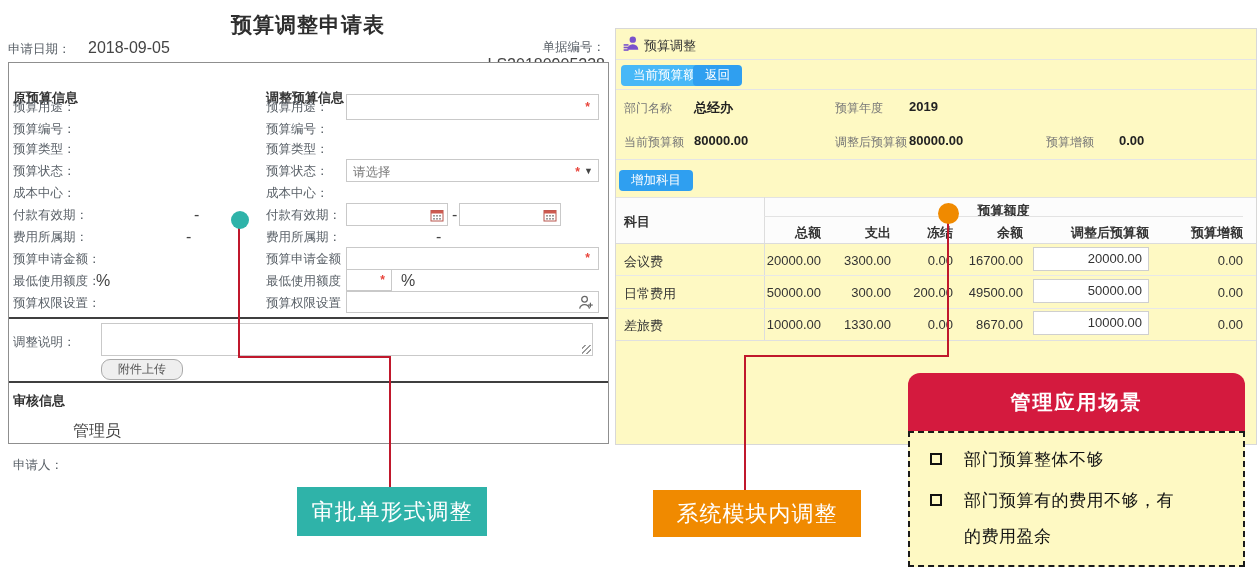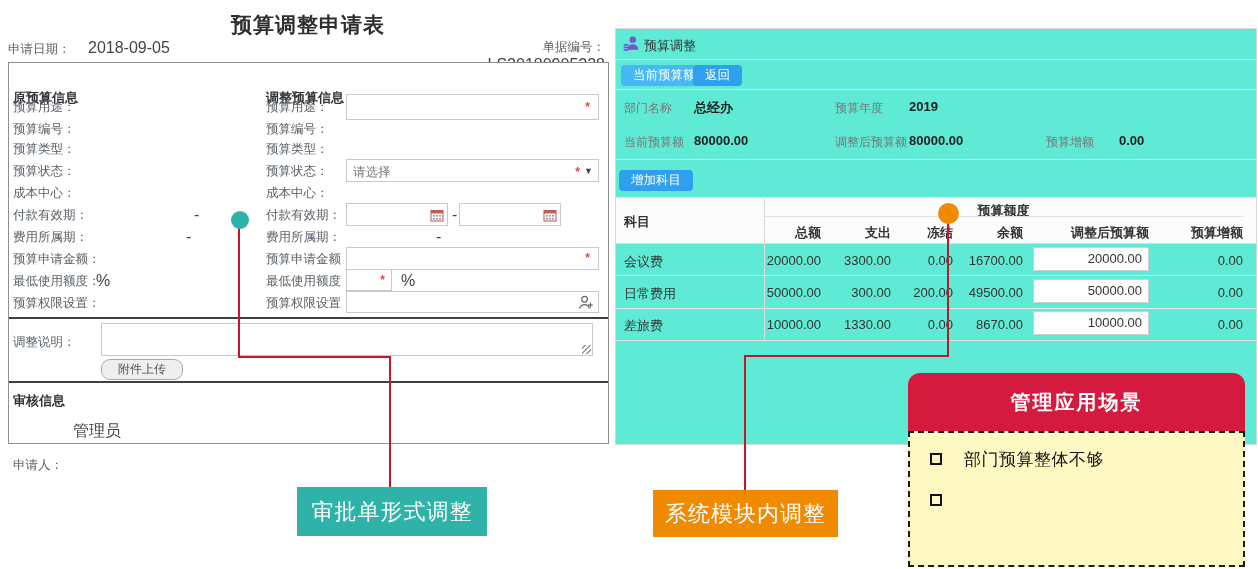--- a/index.html
+++ b/index.html
@@ -16,21 +16,21 @@
   .f-label{font-size:12.5px;color:#5a6168;white-space:nowrap;}
   .f-val{font-size:16px;color:#444;}
   .row{height:22px;line-height:22px;}
   .inp{position:absolute;background:#fff;border:1px solid #c9c9c9;box-sizing:border-box;}
   .star{color:#e8453c;font-weight:bold;font-size:12px;}
   .sel-arrow{color:#444;font-size:9px;}
   .dark-div{left:0;width:100%;height:2px;background:#3f3f3f;}
   .ta-resize{position:absolute;right:1px;bottom:1px;width:9px;height:9px;
     background:repeating-linear-gradient(135deg,transparent 0 2px,#9a9a9a 2px 3.5px);}
   
-  .rp-box{left:615px;top:28px;width:642px;height:417px;border:1px solid #d8d8d8;background:#5eead4;box-sizing:border-box;}
+  .rp-box{left:615px;top:28px;width:642px;height:417px;border:1px solid #d8d8d8;background:#fef9c3;box-sizing:border-box;}
   .rp-h-border{left:0;width:100%;height:1px;background:#e5e5e5;}
   .rp-title{font-size:13px;color:#333;}
   .blue-btn{display:inline-block;color:#fff;font-size:12.5px;border-radius:4px;padding:3px 12px;line-height:15px;}
   .b-light{background:#47b8f7;}
   .b-dark{background:#2f9ff0;}
   .info-lab{font-size:12px;color:#777;}
   .info-val{font-size:13px;font-weight:bold;color:#222;}
   .th{font-size:13px;font-weight:bold;color:#333;}
   .td{font-size:13px;color:#333;}
   .num{text-align:right;}
@@ -251,26 +251,27 @@
   <div class="abs red-line" style="left:238px;top:224px;width:2px;height:133px;"></div>
   <div class="abs red-line" style="left:238px;top:356px;width:153px;height:2px;"></div>
   <div class="abs red-line" style="left:389px;top:356px;width:2px;height:131px;"></div>
   <div class="abs dot" style="left:231px;top:211px;width:18px;height:18px;background:#2fb3a9;"></div>
   <div class="abs callout" style="left:297px;top:487px;width:190px;height:49px;background:#2fb3a9;">审批单形式调整</div>
 
   <div class="abs red-line" style="left:947px;top:222px;width:2px;height:134px;"></div>
   <div class="abs red-line" style="left:744px;top:355px;width:205px;height:2px;"></div>
   <div class="abs red-line" style="left:744px;top:355px;width:2px;height:135px;"></div>
   <div class="abs dot" style="left:938px;top:203px;width:21px;height:21px;background:#f08a00;"></div>
-  <div class="abs callout" style="left:653px;top:490px;width:185px;height:47px;background:#f08a00;">系统模块内调整</div>
+  <div class="abs callout" style="left:653px;top:490px;width:208px;height:47px;background:#f08a00;">系统模块内调整</div>
 
   <div class="abs scen-head" style="left:908px;top:373px;width:337px;height:58px;">管理应用场景</div>
   <div class="abs scen-body" style="left:908px;top:431px;width:337px;height:136px;">
     <div class="scen-item">
       <span class="scen-bullet"></span>
       <span class="scen-text">部门预算整体不够</span>
     </div>
     <div class="scen-item">
       <span class="scen-bullet"></span>
+      <span class="scen-text">部门预算有的费用不够，有的费用盈余</span>
     </div>
   </div>
 
 </div>
 
 </body></html>

